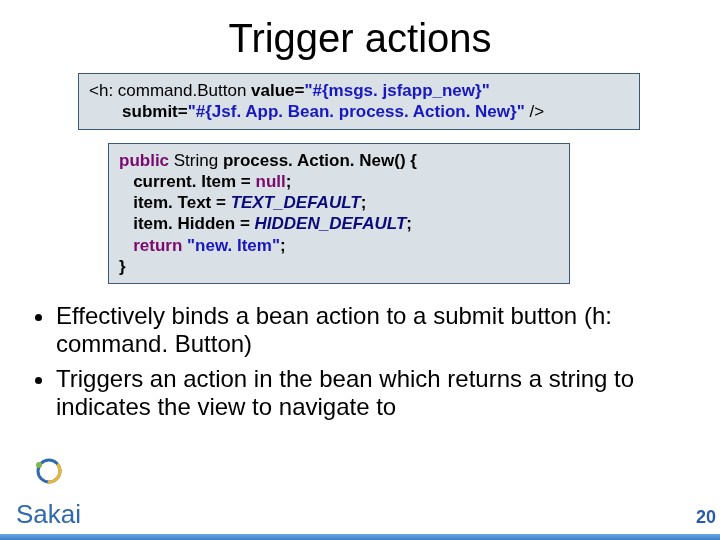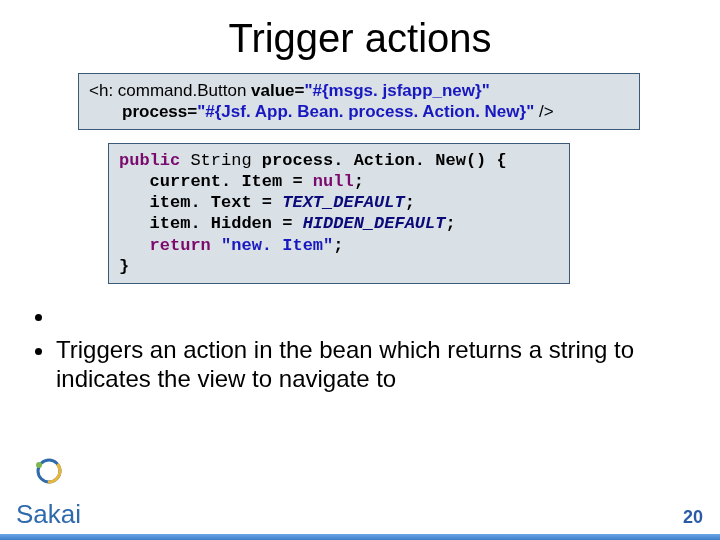--- a/index.html
+++ b/index.html
@@ -38,21 +38,21 @@
   .codebox .str  { color: #1818c0; font-weight: bold; } 
   .codebox .attr { color: #1818c0; font-weight: bold; } 
   .codebox .def  { color: #0a0a7a; font-style: italic; font-weight: bold; }
   .codebox .fn   { font-weight: bold; text-align: right; }
   .codebox pre {
     margin: 0;
     font-family: inherit;
     white-space: pre;
   }
   .box1 { margin: 0 0 10px 50px; width: 540px; }
-  .box2 { margin: 13px 0 18px 80px; width: 440px; font-family: Liberation Mono, monospace; }
+  .box2 { margin: 13px 0 18px 80px; width: 440px; }
   ul.bullets {
     margin: 0 0 0 6px;
     padding: 0 0 0 22px;
     font-size: 24px;
     line-height: 1.18;
   }
   ul.bullets > li { margin-bottom: 6px; }
   ul.sub {
     list-style: none;
     margin: 4px 0 8px 26px;
@@ -70,21 +70,21 @@
     height: 64px;
   }
   .footer .stripe {
     position: absolute;
     left: 0; right: 0; bottom: 0;
     height: 6px;
     background: linear-gradient(#6aa7e8, #3e7ec7);
   }
   .footer .pagenum {
     position: absolute;
-    right: 17px;
+    right: 4px;
     bottom: 12px;
     color: #2b5aa6;
     font-weight: bold;
     font-size: 18px;
     margin-left: 12px;
   }
   .footer .logo {
     position: absolute;
     left: 16px;
     bottom: 10px;
@@ -101,34 +101,35 @@
 </style>
 </head>
 <body>
 
 <div class="slide">
 
   <div class="title">Trigger actions</div>
 
   <div class="codebox box1">
     <pre><span>&lt;h: command.Button </span><span class="fn">value=</span><span class="attr">"#{msgs. jsfapp_new}"</span>
-       <span class="fn">process=</span><span class="attr">"#{Jsf. App. Bean. process. Action. New}"</span><span> /&gt;</span></pre>
+       <span class="fn">submit=</span><span class="attr">"#{Jsf. App. Bean. process. Action. New}"</span><span> /&gt;</span></pre>
   </div>
 
   <div class="codebox box2">
     <pre><span class="kw">public</span><span> String </span><span class="fn">process. Action. New() {</span>
 <span class="fn">   current. Item = </span><span class="nul">null</span><span class="fn">;</span>
 <span class="fn">   item. Text = </span><span class="def">TEXT_DEFAULT</span><span class="fn">;</span>
 <span class="fn">   item. Hidden = </span><span class="def">HIDDEN_DEFAULT</span><span class="fn">;</span>
 <span class="kw">   return</span><span class="str"> "new. Item"</span><span class="fn">;</span>
 <span class="fn">}</span></pre>
   </div>
 
   <ul class="bullets">
     <li>
+      <span>Effectively binds a bean action to a submit button (h: command. Button)</span>
     </li>
     <li>Triggers an action in the bean which returns a string to indicates the view to navigate to</li>
   </ul>
 
   <div class="footer">
     <div class="logo">
       <span>
         <svg width="32" height="32" viewBox="0 0 32 32">
           <circle cx="16" cy="16" r="11" fill="none" stroke="#2f6aad" stroke-width="3"></circle>
           <circle cx="16" cy="16" r="11" fill="none" stroke="#e8b63b" stroke-width="3" stroke-dasharray="26 43" transform="rotate(-40 16 16)"></circle>

